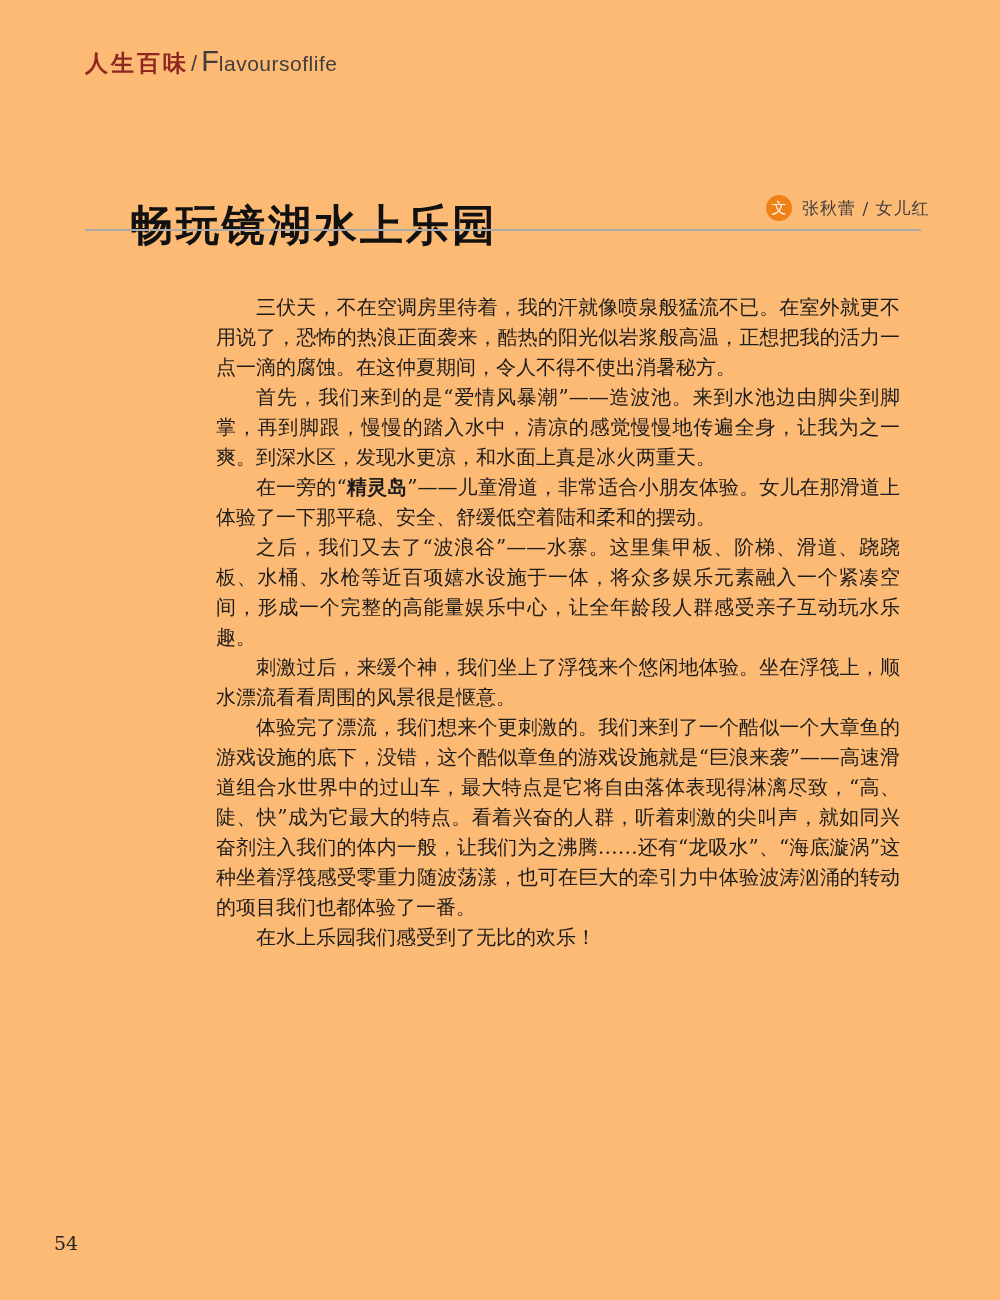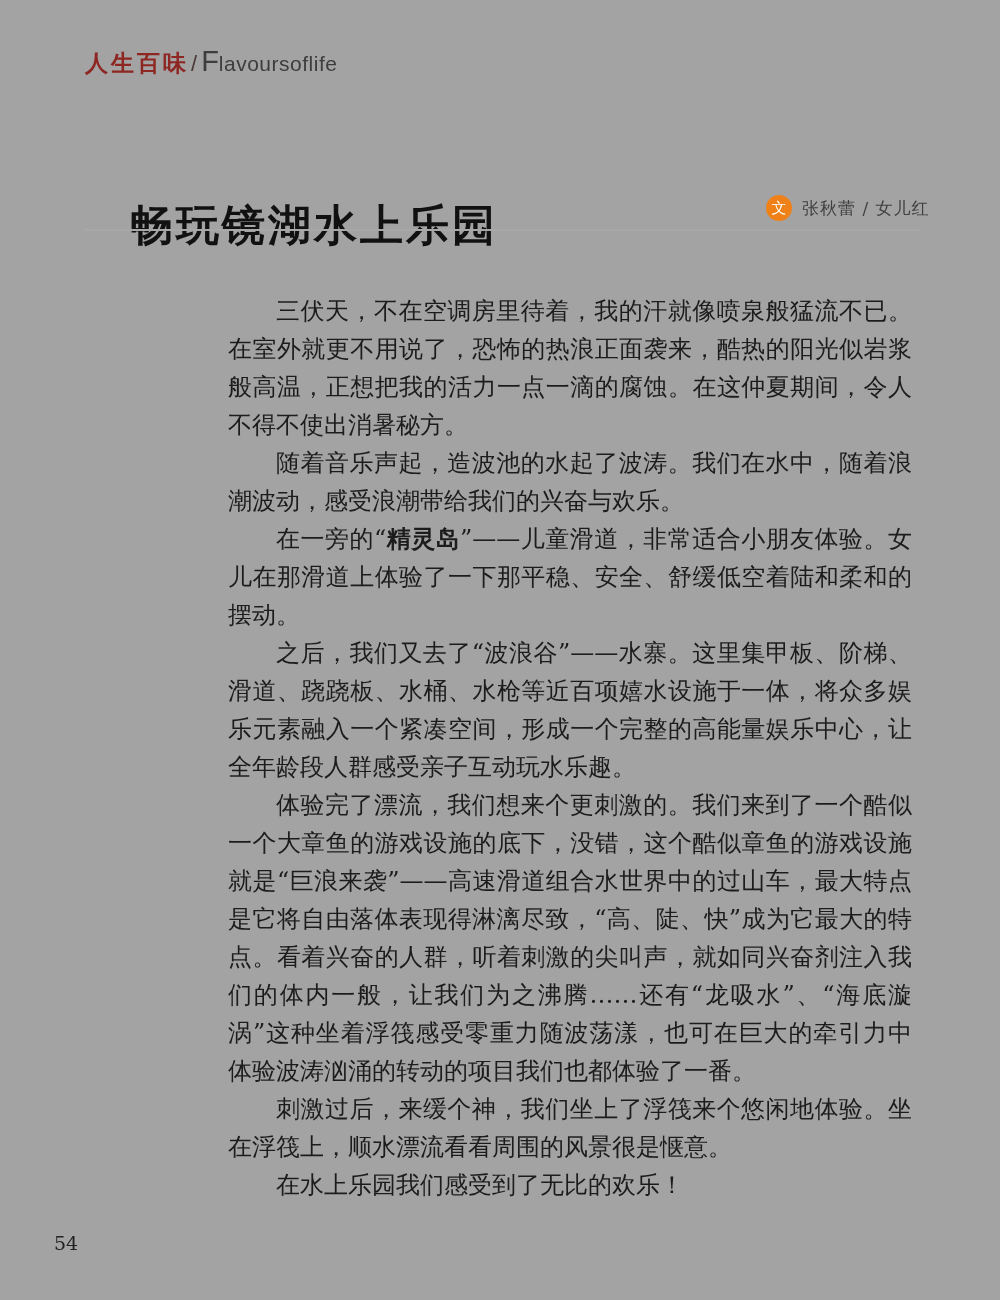--- a/index.html
+++ b/index.html
@@ -1,19 +1,19 @@
 <!DOCTYPE html>
 <html><head>
 <meta charset="utf-8">
 <style>
   html,body{margin:0;padding:0;background:#e8e8e8;}
   .page{
     position:relative;
     width:1000px;height:1300px;
-    background:#a3a3a3;
+    background:#fdba74;
     overflow:hidden;
     font-family:"DejaVu Serif","Liberation Serif",serif;
   }
 
   
   .section-header{
     position:absolute;left:85px;top:46px;
     white-space:nowrap;
     line-height:30px;
   }
@@ -76,24 +76,24 @@
 
   
   .title-rule{
     position:absolute;left:85px;top:229px;
     width:836px;height:2px;
     background:#a8a8a8;
   }
 
   
   .article-body{
-    position:absolute;left:228px;top:292px;
+    position:absolute;left:216px;top:292px;
     width:684px;
-    font-size:24px;
-    line-height:38px;
+    font-size:20px;
+    line-height:30px;
     color:#1c1c1c;
     text-align:justify;
   }
   .article-body p.para{
     margin:0;
     text-indent:2em;
   }
   .article-body .bold{font-weight:bold;}
 
   
@@ -116,23 +116,23 @@
 
   <div class="byline">
     <span class="byline-icon">文</span>
     <span class="byline-text">张秋蕾 / 女儿红</span>
   </div>
 
   <div class="title-rule"></div>
 
   <div class="article-body">
       <p class="para"><span>三伏天，不在空调房里待着，我的汗就像喷泉般猛流不已。在室外就更不用说了，恐怖的热浪正面袭来，酷热的阳光似岩浆般高温，正想把我的活力一点一滴的腐蚀。在这仲夏期间，令人不得不使出消暑秘方。</span></p>
-      <p class="para"><span>随着音乐声起，造波池的水起了波涛。我们在水中，随着浪潮波动，感受浪潮带给我们的兴奋与欢乐。</span></p>
+      <p class="para"><span>首先，我们来到的是“爱情风暴潮”——造波池。来到水池边由脚尖到脚掌，再到脚跟，慢慢的踏入水中，清凉的感觉慢慢地传遍全身，让我为之一爽。到深水区，发现水更凉，和水面上真是冰火两重天。</span></p>
       <p class="para"><span>在一旁的“</span><span class="bold">精灵岛</span><span>”——儿童滑道，非常适合小朋友体验。女儿在那滑道上体验了一下那平稳、安全、舒缓低空着陆和柔和的摆动。</span></p>
       <p class="para"><span>之后，我们又去了“波浪谷”——水寨。这里集甲板、阶梯、滑道、跷跷板、水桶、水枪等近百项嬉水设施于一体，将众多娱乐元素融入一个紧凑空间，形成一个完整的高能量娱乐中心，让全年龄段人群感受亲子互动玩水乐趣。</span></p>
+      <p class="para"><span>刺激过后，来缓个神，我们坐上了浮筏来个悠闲地体验。坐在浮筏上，顺水漂流看看周围的风景很是惬意。</span></p>
       <p class="para"><span>体验完了漂流，我们想来个更刺激的。我们来到了一个酷似一个大章鱼的游戏设施的底下，没错，这个酷似章鱼的游戏设施就是“巨浪来袭”——高速滑道组合水世界中的过山车，最大特点是它将自由落体表现得淋漓尽致，“高、陡、快”成为它最大的特点。看着兴奋的人群，听着刺激的尖叫声，就如同兴奋剂注入我们的体内一般，让我们为之沸腾……还有“龙吸水”、“海底漩涡”这种坐着浮筏感受零重力随波荡漾，也可在巨大的牵引力中体验波涛汹涌的转动的项目我们也都体验了一番。</span></p>
-      <p class="para"><span>刺激过后，来缓个神，我们坐上了浮筏来个悠闲地体验。坐在浮筏上，顺水漂流看看周围的风景很是惬意。</span></p>
       <p class="para"><span>在水上乐园我们感受到了无比的欢乐！</span></p>
     </div>
 
   <div class="page-number">54</div>
 
 </div>
 
 </body></html>

